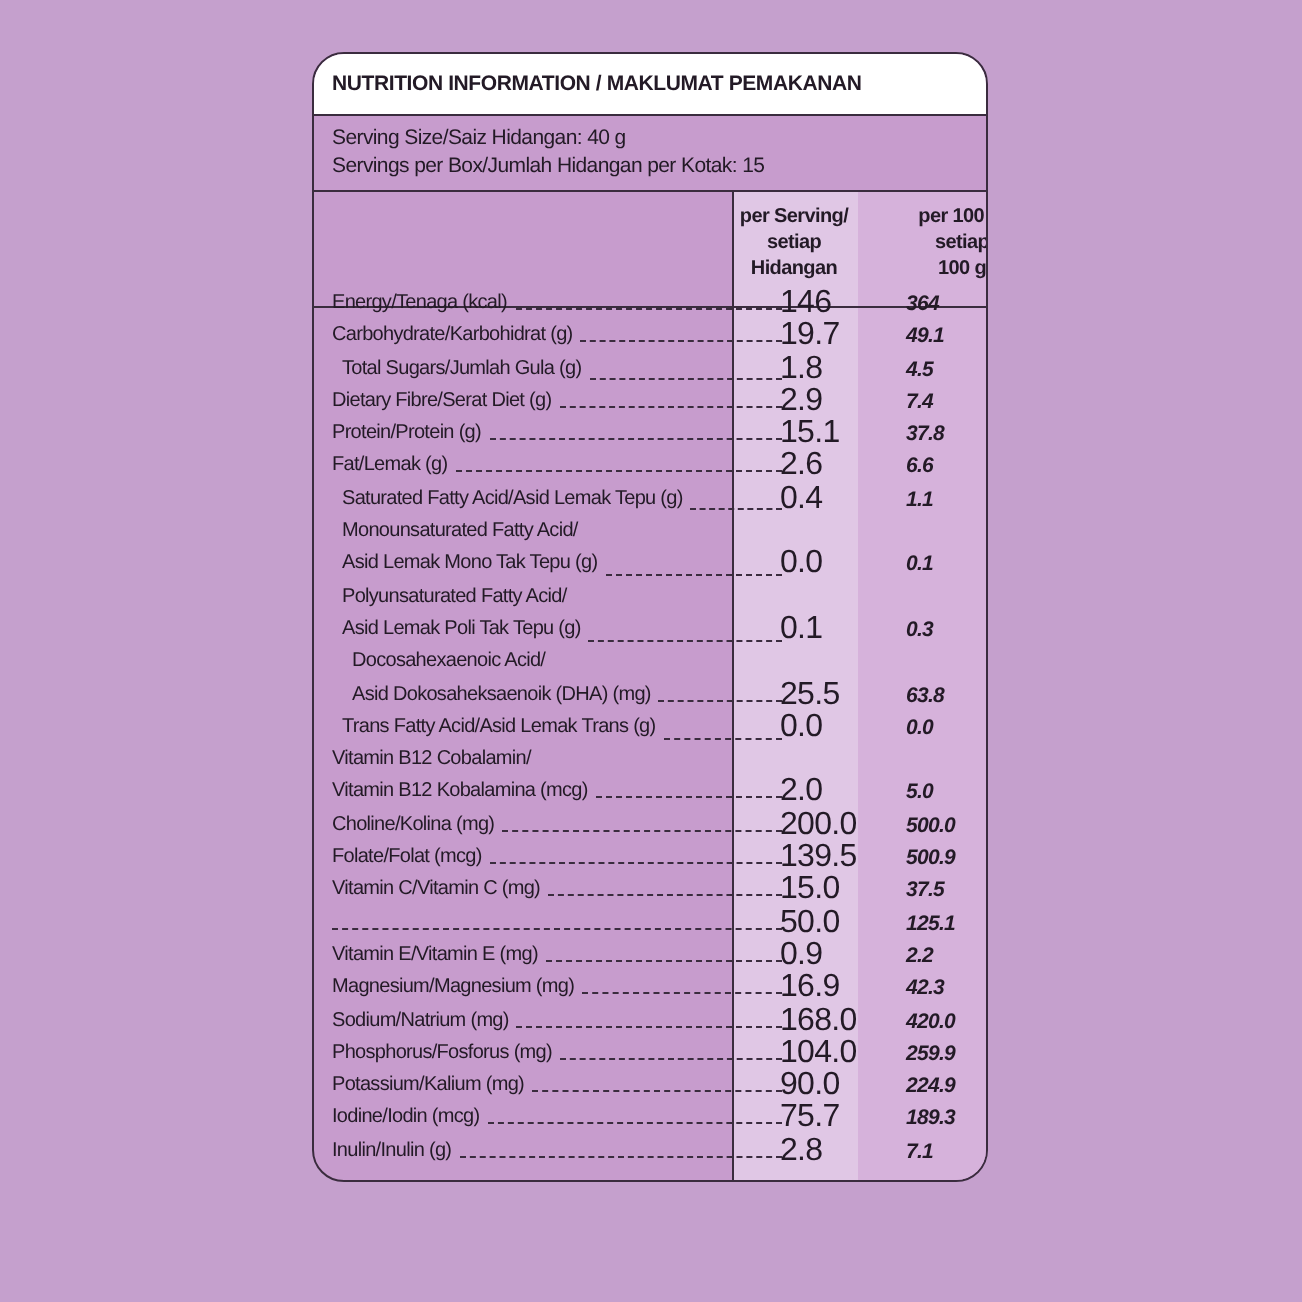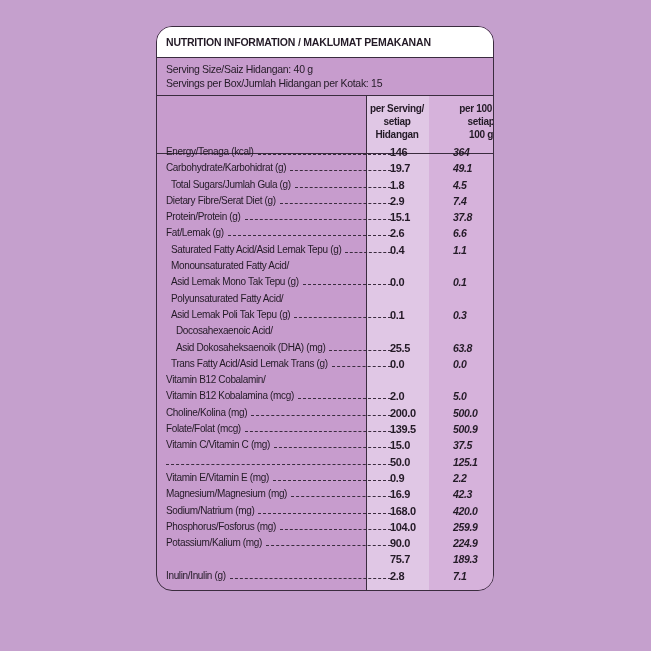--- a/index.html
+++ b/index.html
@@ -43,25 +43,25 @@
   .ch.h { left:272px; width:64px;padding-left:20px; }
   .rows { position:absolute; top:48px; left:0; right:0; }
   .row {
     position:relative; height:16.3px; font-size:10px; letter-spacing:-0.35px;
     line-height:16.3px;
   }
   .lbl {
     position:absolute; left:9px; width:225px; white-space:nowrap; overflow:hidden;
     display:flex;
   }
-  .lbl.i1 { left:14px; width:220px; }
+  .lbl.i1 { left:14px; width:220px;align-items:center; }
   .lbl.i2 { left:19px; width:215px; }
   .lbl .t { flex:none; padding-right:4px; }
   .lbl .dots { flex:1; border-bottom:1px dashed #3a2c3e; height:10px; margin-right:0; }
-  .v1 { position:absolute; left:233px; font-weight:bold; font-size:11px; }
+  .v1 { position:absolute; left:233px; font-weight:normal; font-size:16px; }
   .v2 { position:absolute; left:272px; width:64px; text-align:left; padding-left:24px; box-sizing:border-box; font-weight:bold; font-size:10.5px;font-style:italic; }
 </style>
 </head>
 <body>
 
 <div class="card">
   <div class="hdr">NUTRITION INFORMATION / MAKLUMAT PEMAKANAN</div>
   <div class="serving">
     <div>Serving Size/Saiz Hidangan: 40 g</div>
     <div>Servings per Box/Jumlah Hidangan per Kotak: 15</div>
@@ -270,20 +270,24 @@
         </div>
         <div class="row">
           <div class="lbl">
             <span class="t">Potassium/Kalium (mg)</span>
             <span class="dots"></span>
           </div>
           <span class="v1">90.0</span>
           <span class="v2">224.9</span>
         </div>
         <div class="row">
+          <div class="lbl">
+            <span class="t">Iodine/Iodin (mcg)</span>
+            <span class="dots"></span>
+          </div>
           <span class="v1">75.7</span>
           <span class="v2">189.3</span>
         </div>
         <div class="row">
           <div class="lbl">
             <span class="t">Inulin/Inulin (g)</span>
             <span class="dots"></span>
           </div>
           <span class="v1">2.8</span>
           <span class="v2">7.1</span>

